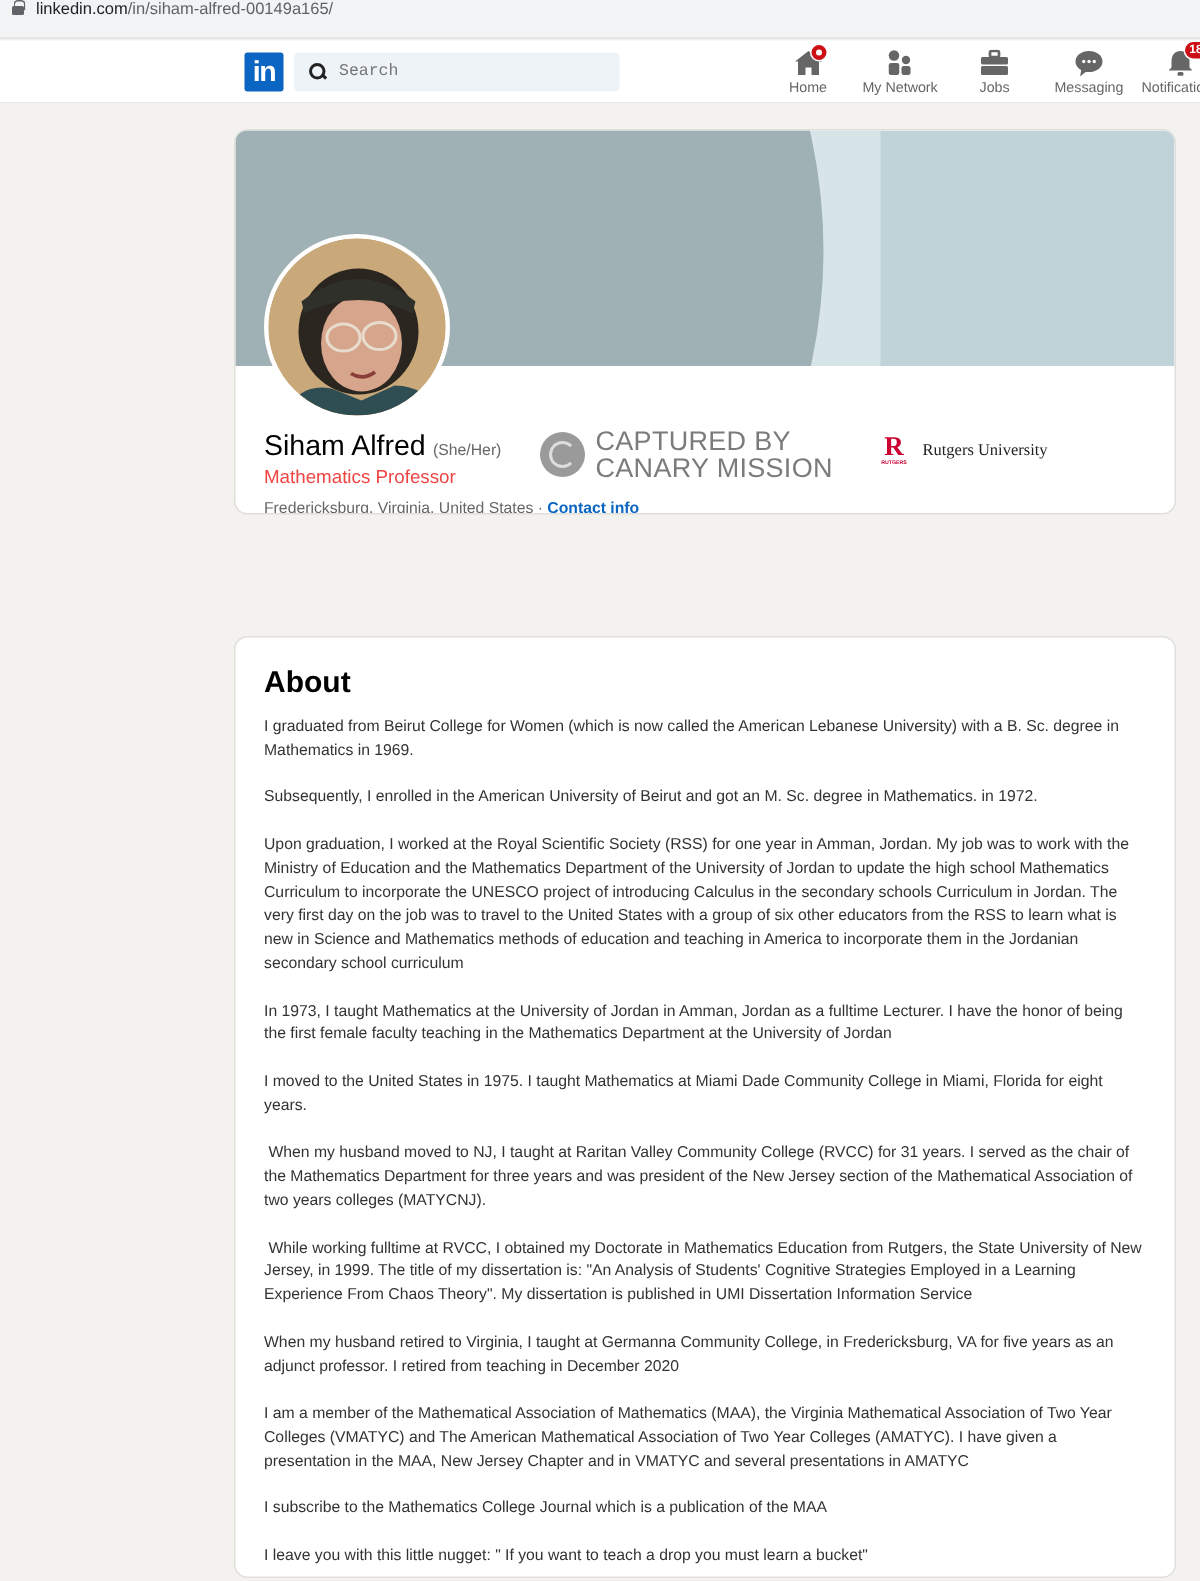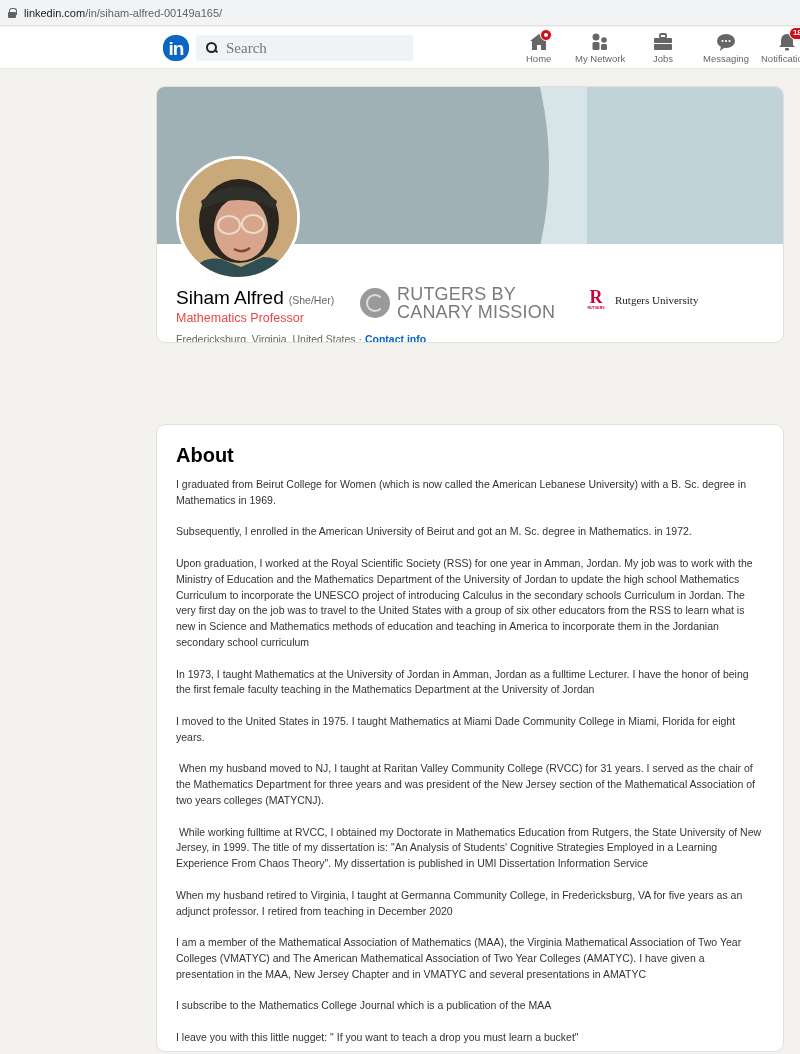--- a/index.html
+++ b/index.html
@@ -1,32 +1,32 @@
 <!DOCTYPE html>
 <html><head>
 <meta charset="utf-8">
 <style>
   * { box-sizing: border-box; margin: 0; padding: 0; }
   html, body { width: 800px; height: 1054px; overflow: hidden; }
   body { background: #f3f2ef; font-family: "Liberation Sans", sans-serif; color: #000; position: relative; }
 
-  .urlbar { position: absolute; left: 0; top: 0; width: 800px; height: 26px; background: #f1f3f4; border-bottom: 1px solid #e0e0e0; display: flex; align-items: center; padding-left: 8px; }
+  .urlbar { position: absolute; left: 0; top: 0; width: 800px; height: 26px; background: #f1f3f4; border-bottom: 1px solid #e0e0e0; display: flex; padding-left: 8px; }
   .urlbar .lock { width: 8px; height: 10px; margin-right: 8px; position: relative; }
   .urlbar .lock::before { content: ""; position: absolute; left: 1px; top: 0; width: 6px; height: 6px; border: 1.5px solid #5f6368; border-bottom: none; border-radius: 3px 3px 0 0; }
   .urlbar .lock::after { content: ""; position: absolute; left: 0; top: 4px; width: 8px; height: 6px; background: #5f6368; border-radius: 1px; }
   .urlbar .url { font-size: 11px; color: #202124; }
   .urlbar .url .dim { color: #5f6368; }
 
   .nav { position: absolute; left: 0; top: 27px; width: 800px; height: 42px; background: #fff; border-bottom: 1px solid #e6e6e6; }
-  .logo { position: absolute; left: 163px; top: 8px; width: 26px; height: 26px; background: #0a66c2; border-radius: 12px; color: #fff; font-weight: bold; font-size: 19px; line-height: 27px; text-align: center; letter-spacing: -1px; }
+  .logo { position: absolute; left: 163px; top: 8px; width: 26px; height: 26px; background: #0a66c2; border-radius: 2px; color: #fff; font-weight: bold; font-size: 19px; line-height: 27px; text-align: center; letter-spacing: -1px; }
   .search { position: absolute; left: 196px; top: 8px; width: 217px; height: 26px; background: #eef3f8; border-radius: 3px; display: flex; align-items: center; padding-left: 10px; }
   .search .ico { width: 12px; height: 12px; position: relative; margin-right: 8px; }
   .search .ico::before { content: ""; position: absolute; left: 0; top: 0; width: 7px; height: 7px; border: 2px solid #222; border-radius: 50%; }
   .search .ico::after { content: ""; position: absolute; left: 8px; top: 8px; width: 4px; height: 2px; background: #222; transform: rotate(45deg); }
-  .search input { border: none; background: transparent; font-size: 15px; color: #666; width: 170px; outline: none; font-family: Liberation Serif, serif; }
+  .search input { border: none; background: transparent; font-size: 11px; color: #666; width: 170px; outline: none; font-family: Liberation Mono, monospace; }
 
   .navitem { position: absolute; top: 4px; display: flex; flex-direction: column; align-items: center; font-size: 9.5px; color: #666; }
   .navitem .nico { height: 20px; display: flex; align-items: flex-end; justify-content: center; position: relative; margin-bottom: 2px; }
   .badge { position: absolute; background: #cc1016; color: #fff; font-size: 8px; font-weight: bold; border-radius: 7px; border: 1.5px solid #fff; }
 
   .card { position: absolute; left: 157px; width: 626px; background: #fff; border-radius: 8px; box-shadow: 0 0 0 1px rgba(0,0,0,0.08); overflow: hidden; }
   .top-card { top: 87px; height: 255px; }
   .banner { position: absolute; left: 0; top: 0; width: 626px; height: 157px; background: #bfd3d9; overflow: hidden; }
   .banner .light { position: absolute; left: 300px; top: 0; width: 130px; height: 157px; background: #d8e5e8; }
   .banner .circle { position: absolute; left: -420px; top: -300px; width: 812px; height: 760px; background: #9fb1b5; border-radius: 50%; }
@@ -166,21 +166,21 @@
   </div>
   <div class="headline">Mathematics Professor</div>
   <div class="loc">
     <span>Fredericksburg, Virginia, United States</span><span> · </span><span class="contact">Contact info</span>
   </div>
   <div class="conn">2 connections</div>
 
   <div class="canary">
     <div class="cico"></div>
     <div class="ctext">
-      <div>RUTGERS BY</div>
+      <div>CAPTURED BY</div>
       <div>CANARY MISSION</div>
     </div>
   </div>
 
   <div class="school">
     <div class="slogo">
       <span class="r">R</span>
       <span class="rs">RUTGERS</span>
     </div>
     <span class="sname">Rutgers University</span>

